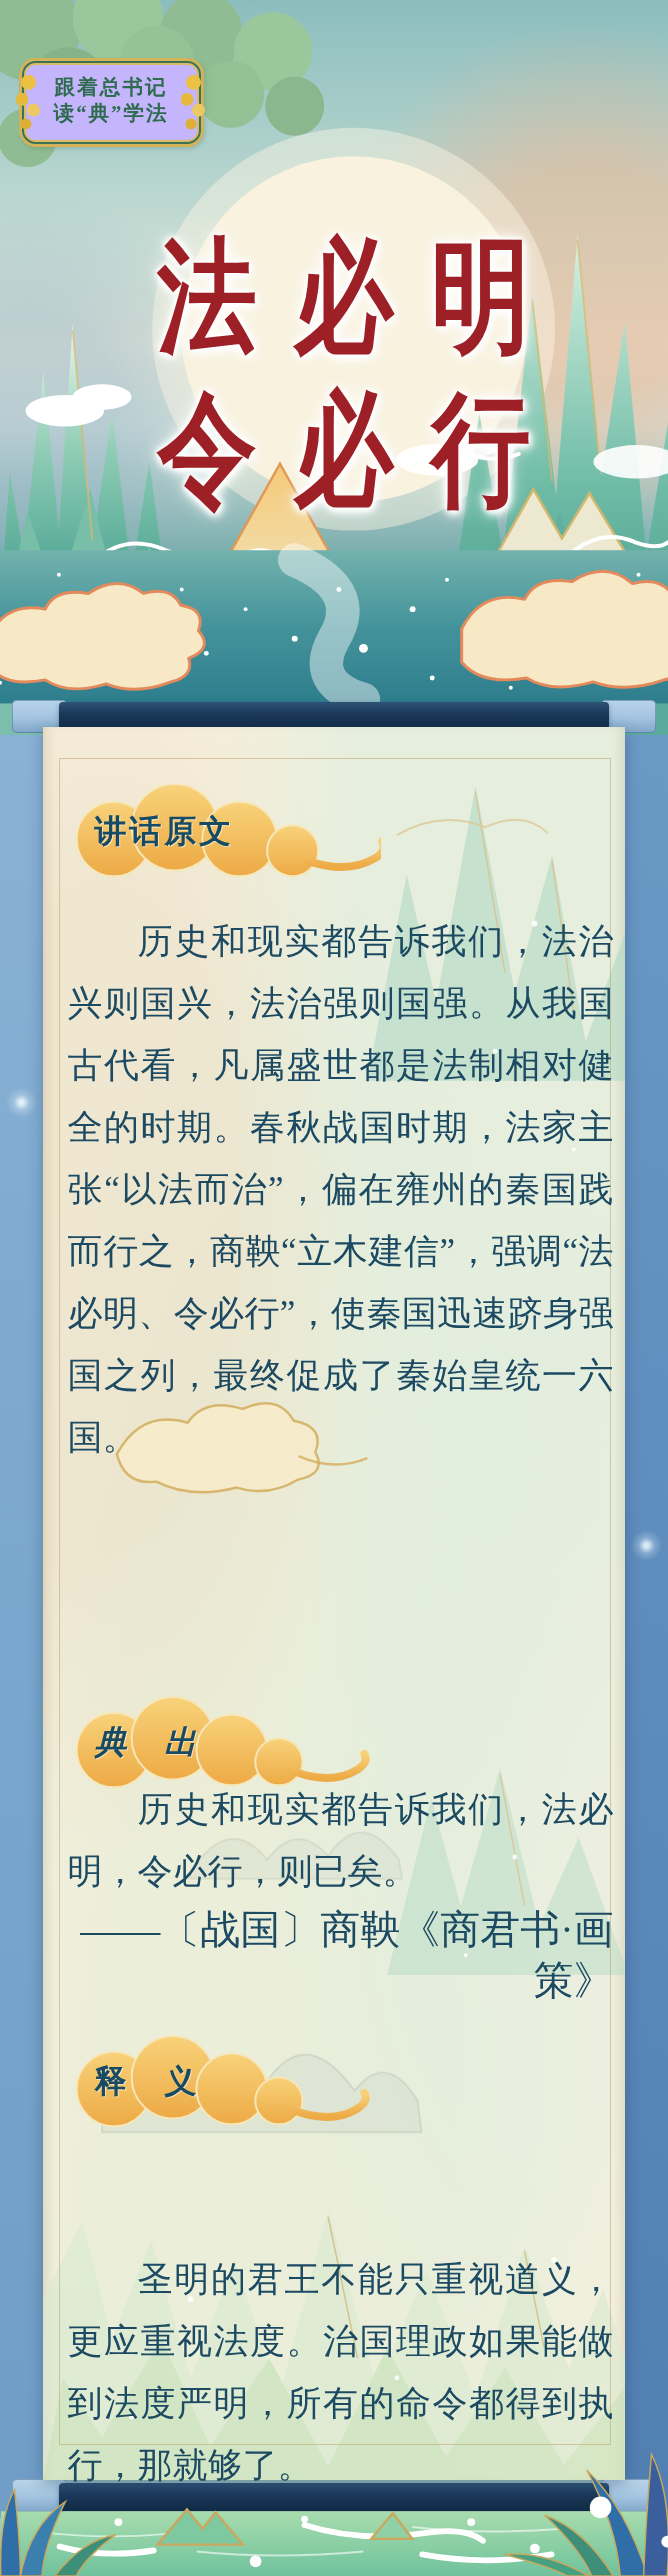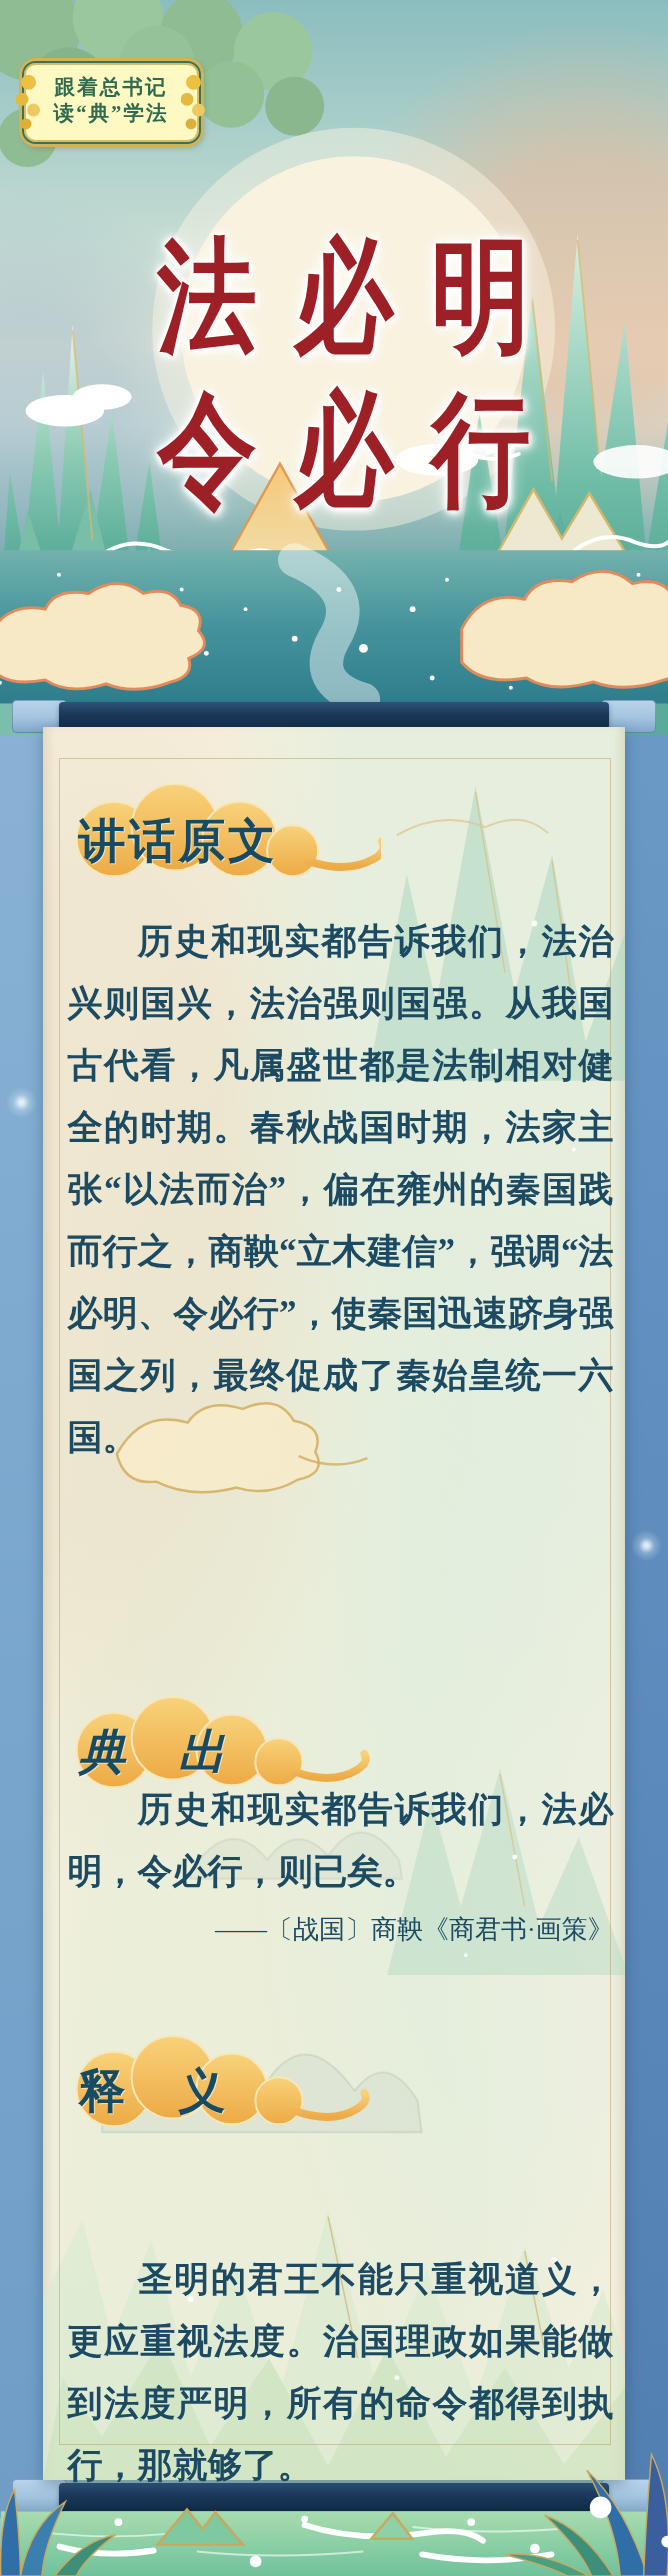--- a/index.html
+++ b/index.html
@@ -13,21 +13,21 @@
     position:absolute;top:0;left:0;width:668px;height:735px;z-index:1;
     background:
       radial-gradient(circle at 88% 38%, rgba(236,183,148,.55) 0 118px, rgba(236,183,148,0) 256px),
       radial-gradient(circle at 4% 55%, rgba(140,170,200,.35) 0 88px, rgba(140,170,200,0) 216px),
       linear-gradient(180deg,#8cbdbe 0%,#a7cdc9 16%,#c6dcd3 33%,#dde4d6 47%,#cfdfd8 58%,#78abad 76%,#45899a 92%,#37808f 100%);
   }
   .header-art{position:absolute;top:0;left:0;z-index:3;}
   
   .badge{
     position:absolute;left:21.6px;top:61px;width:175px;height:79px;z-index:5;
-    background:#fef9c3;border:2.9px solid #3c7356;border-radius:13.8px;
+    background:#c4b5fd;border:2.9px solid #3c7356;border-radius:13.8px;
     box-shadow:0 0 0 2.9px #d3b258, inset 0 0 0 2px #d8bb62, 2px 2.9px 5.9px rgba(60,80,60,.35);
     text-align:center;
   }
   .badge::before,.badge::after{
     content:"";position:absolute;top:7.9px;width:25.6px;height:63px;border-radius:50%;
     background:
       radial-gradient(circle at 50% 18%, #ecc043 0 6.9px, transparent 7.9px),
       radial-gradient(circle at 24% 45%, #e5b93e 0 5.9px, transparent 6.9px),
       radial-gradient(circle at 70% 62%, #edc963 0 5.9px, transparent 6.9px),
       radial-gradient(circle at 40% 84%, #dfae35 0 4.9px, transparent 5.9px);
@@ -85,42 +85,42 @@
   }
   .paper-frame{
     position:absolute;left:15.7px;right:13.8px;top:31px;bottom:35px;
     border:1.5px solid rgba(185,155,90,.5);pointer-events:none;
   }
   .paper-deco{position:absolute;left:0;top:0;}
   
   .heading{position:absolute;left:13.8px;width:324px;height:108px;}
   .heading .cloud-svg{position:absolute;left:0;top:0;}
   .heading .heading-text{
-    position:absolute;left:21.6px;top:25.6px;font-size:47px;font-weight:bold;color:#174a63;
-    letter-spacing:2.9px;text-shadow:1px 1px 0 rgba(255,255,255,.55);
+    position:absolute;left:21.6px;top:25.6px;font-size:32px;font-weight:bold;color:#174a63;
+    letter-spacing:2.9px;text-shadow:1px 1px 0 rgba(255,255,255,.55);padding-left:16px;
   }
   .heading.h1{top:57px;}
   .heading.h2{top:968px;font-style:italic;}
   .heading.h3{top:1307px;font-family:Liberation Mono, monospace;}
   
   .bodytext{
     position:absolute;left:24.6px;width:546px;
     font-size:35px;line-height:62px;color:#1c4a62;
     text-align:justify;text-justify:inter-ideograph;text-indent:2em;
-    font-weight:700;
+    font-weight:400;
   }
   .bodytext.b1{top:184px;}
   .bodytext.b2{top:1052px;}
   .bodytext.b3{top:1522px;}
   .attrib{
     position:absolute;left:24.6px;width:546px;color:#1c4a62;text-align:right;
   }
   .attrib .al{display:block;}
   .attrib.a1{top:758px;font-size:27.5px;line-height:51px;}
-  .attrib.a2{top:1177px;font-size:26px;line-height:51px;}
+  .attrib.a2{top:1177px;font-size:40px;line-height:51px;}
   
   .bottom-art{position:absolute;left:0;top:2429px;z-index:6;}
 </style>
 </head>
 <body>
 
 <div class="poster">
 
   <div class="sky"></div>
 

